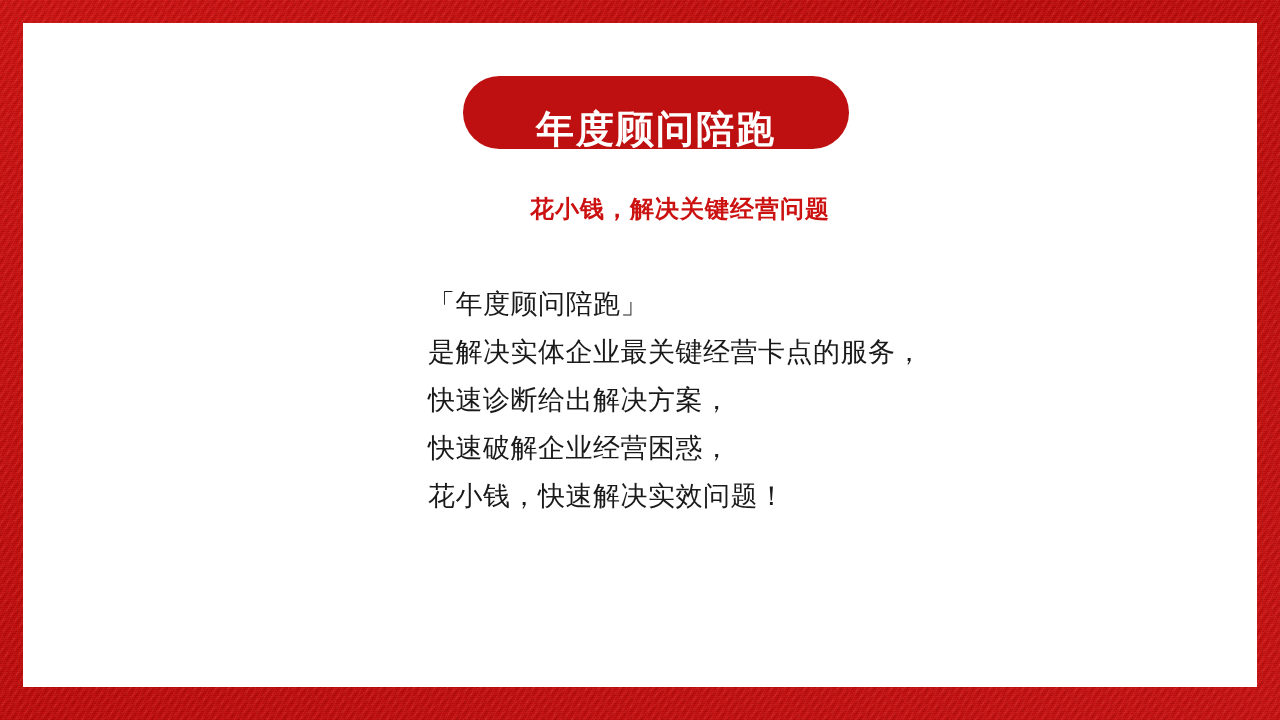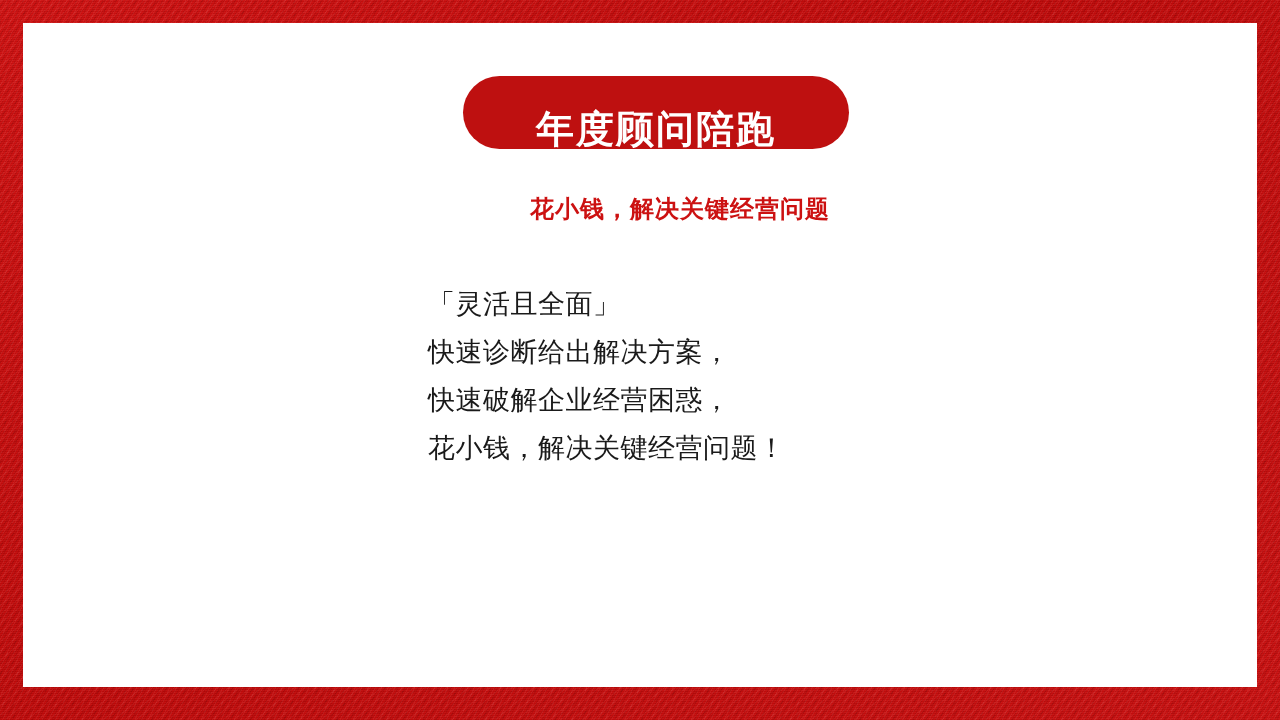--- a/index.html
+++ b/index.html
@@ -120,20 +120,21 @@
 <div class="slide">
   <div class="canvas">
 
     <div class="title-pill">
       <span class="title-text">年度顾问陪跑</span>
     </div>
 
     <div class="subtitle">花小钱，解决关键经营问题</div>
 
     <div class="body-block">
-      <div class="body-line">「灵活且全面」</div>
+      <div class="body-line">「年度顾问陪跑」</div>
+      <div class="body-line">是解决实体企业最关键经营卡点的服务，</div>
       <div class="body-line">快速诊断给出解决方案，</div>
       <div class="body-line">快速破解企业经营困惑，</div>
-      <div class="body-line">花小钱，解决关键经营问题！</div>
+      <div class="body-line">花小钱，快速解决实效问题！</div>
     </div>
 
   </div>
 </div>
 
 </body></html>

